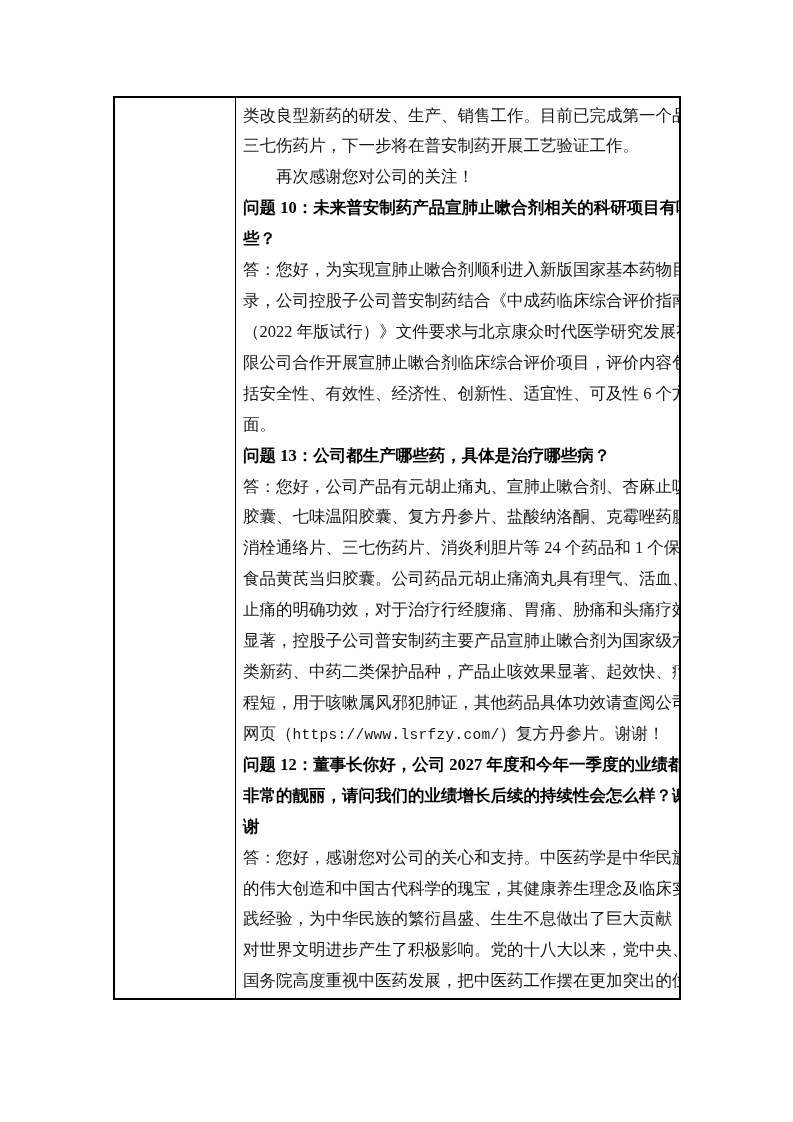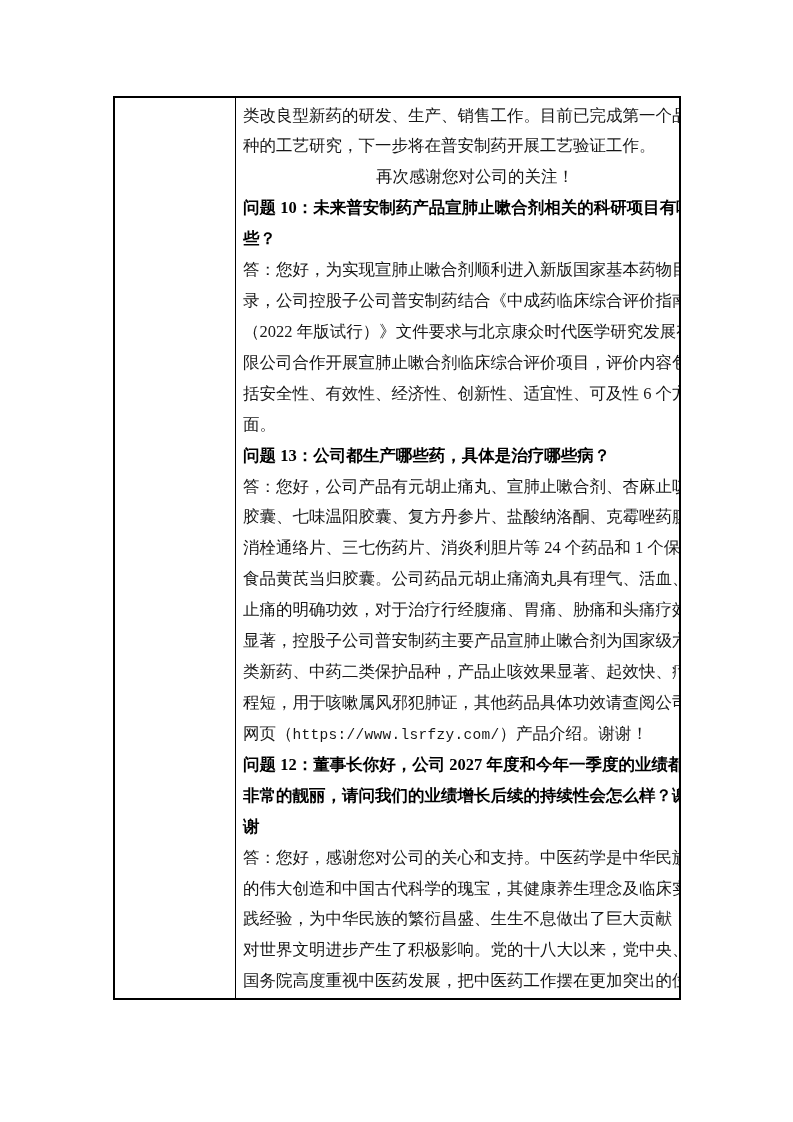--- a/index.html
+++ b/index.html
@@ -49,57 +49,56 @@
     color: #161616;
     white-space: nowrap;
     font-family: "Liberation Serif", "DejaVu Serif", serif;
   }
   .bold {
     font-weight: 700;
     color: #000000;
   }
   .indent {
     padding-left: 33px;
-    text-align: center;
   }
   .mono {
     font-family: "Liberation Mono", "DejaVu Sans Mono", monospace;
     font-size: 14.5px;
     letter-spacing: 0.3px;
     margin-top: 24px;
   }
 </style>
 </head>
 <body>
 
 <div class="page">
   <div class="doc-table">
     <div class="cell-label"></div>
     <div class="cell-content">
       <div class="line">类改良型新药的研发、生产、销售工作。目前已完成第一个品</div>
-      <div class="line">种的工艺研究，下一步将在普安制药开展工艺验证工作。</div>
+      <div class="line">三七伤药片，下一步将在普安制药开展工艺验证工作。</div>
       <div class="line indent">再次感谢您对公司的关注！</div>
       <div class="line bold">问题 10：未来普安制药产品宣肺止嗽合剂相关的科研项目有哪</div>
       <div class="line bold">些？</div>
       <div class="line">答：您好，为实现宣肺止嗽合剂顺利进入新版国家基本药物目</div>
       <div class="line">录，公司控股子公司普安制药结合《中成药临床综合评价指南</div>
       <div class="line">（2022 年版试行）》文件要求与北京康众时代医学研究发展有</div>
       <div class="line">限公司合作开展宣肺止嗽合剂临床综合评价项目，评价内容包</div>
       <div class="line">括安全性、有效性、经济性、创新性、适宜性、可及性 6 个方</div>
       <div class="line">面。</div>
       <div class="line bold">问题 13：公司都生产哪些药，具体是治疗哪些病？</div>
       <div class="line">答：您好，公司产品有元胡止痛丸、宣肺止嗽合剂、杏麻止咳</div>
       <div class="line">胶囊、七味温阳胶囊、复方丹参片、盐酸纳洛酮、克霉唑药膜、</div>
       <div class="line">消栓通络片、三七伤药片、消炎利胆片等 24 个药品和 1 个保健</div>
       <div class="line">食品黄芪当归胶囊。公司药品元胡止痛滴丸具有理气、活血、</div>
       <div class="line">止痛的明确功效，对于治疗行经腹痛、胃痛、胁痛和头痛疗效</div>
       <div class="line">显著，控股子公司普安制药主要产品宣肺止嗽合剂为国家级六</div>
       <div class="line">类新药、中药二类保护品种，产品止咳效果显著、起效快、疗</div>
       <div class="line">程短，用于咳嗽属风邪犯肺证，其他药品具体功效请查阅公司</div>
-      <div class="line"><span>网页（</span><span class="mono">https://www.lsrfzy.com/</span><span>）产品介绍。谢谢！</span></div>
+      <div class="line"><span>网页（</span><span class="mono">https://www.lsrfzy.com/</span><span>）复方丹参片。谢谢！</span></div>
       <div class="line bold">问题 12：董事长你好，公司 2027 年度和今年一季度的业绩都</div>
       <div class="line bold">非常的靓丽，请问我们的业绩增长后续的持续性会怎么样？谢</div>
       <div class="line bold">谢</div>
       <div class="line">答：您好，感谢您对公司的关心和支持。中医药学是中华民族</div>
       <div class="line">的伟大创造和中国古代科学的瑰宝，其健康养生理念及临床实</div>
       <div class="line">践经验，为中华民族的繁衍昌盛、生生不息做出了巨大贡献，</div>
       <div class="line">对世界文明进步产生了积极影响。党的十八大以来，党中央、</div>
       <div class="line">国务院高度重视中医药发展，把中医药工作摆在更加突出的位</div>
     </div>
   </div>

